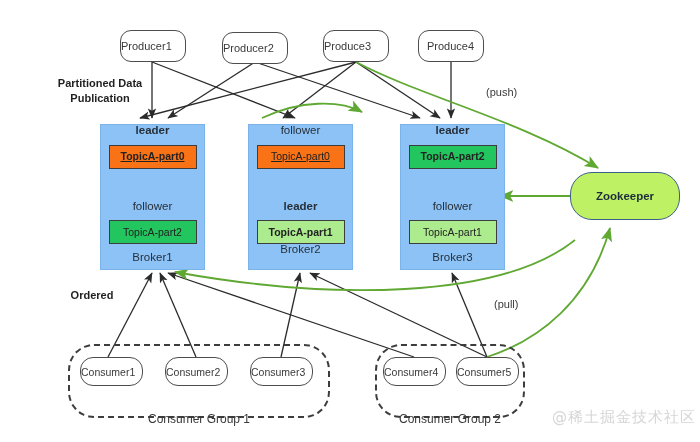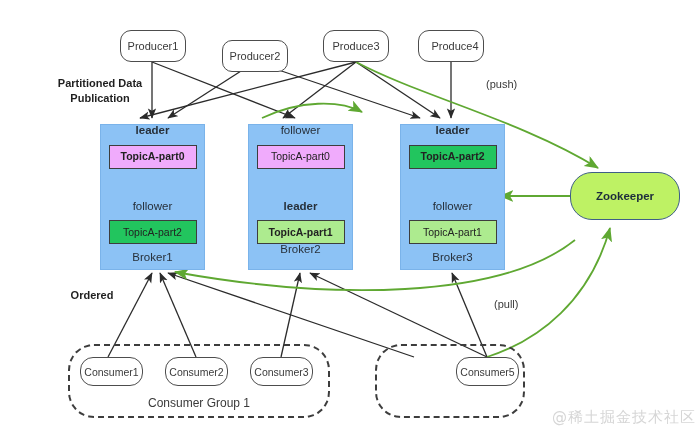--- a/index.html
+++ b/index.html
@@ -26,21 +26,21 @@
   .pill {
     position: absolute;
     box-sizing: border-box;
     border: 1.4px solid #4d4d4d;
     border-radius: 11px;
     background: #ffffff;
     color: #3a3a3a;
     font-size: 11px;
     display: flex;
     align-items: center;
-    justify-content: center;
+    justify-content: flex-start;
     z-index: 4;
   }
   .pill.consumer {
     border-radius: 13px;
     font-size: 10.5px;
   }
 
   
   .broker {
     position: absolute;
@@ -65,21 +65,21 @@
     width: 88px;
     height: 24px;
     display: flex;
     align-items: center;
     justify-content: center;
     font-size: 10.5px;
     color: #222;
     line-height: 1;
   }
   .part.bold { font-weight: bold; }
-  .part.pink  { background: #f0abfc; }
+  .part.pink  { background: #f97316; text-decoration: underline; }
   .part.yellow{ background: #22c55e; }
   .part.green { background: #adeb8f; }
   .broker-name {
     font-size: 11.5px;
     color: #27303a;
     line-height: 1;
   }
 
   
   .zookeeper {
@@ -105,20 +105,21 @@
     border-radius: 26px;
     background: transparent;
     z-index: 2;
   }
   .cgroup-label {
     position: absolute;
     font-size: 12px;
     color: #3a3a3a;
     text-align: center;
     z-index: 4;
+    margin-top: 16px;
   }
 
   
   .side-label {
     position: absolute;
     font-size: 11px;
     font-weight: bold;
     color: #1f1f1f;
     text-align: center;
     line-height: 1.35;
@@ -186,39 +187,39 @@
 
     <g stroke="#5fa832" stroke-width="1.8" fill="none">
       <path d="M487,357 C540,340 590,300 610,228" marker-end="url(#arrowGreen)"></path>
       <path d="M575,240 C500,300 330,300 175,272" marker-end="url(#arrowGreen)"></path>
     </g>
   </svg>
 
   <div class="pill" style="left:120px; top:30px; width:66px; height:32px;">
     <span>Producer1</span>
   </div>
-  <div class="pill" style="left:222px; top:40px; width:66px; height:32px;border-radius:10px;">
+  <div class="pill" style="left:222px; top:32px; width:66px; height:32px;">
     <span>Producer2</span>
   </div>
   <div class="pill" style="left:323px; top:30px; width:66px; height:32px;">
     <span>Produce3</span>
   </div>
   <div class="pill" style="left:418px; top:30px; width:66px; height:32px;padding-left:8px;">
     <span>Produce4</span>
   </div>
 
   <div class="side-label" style="left:30px; top:76px; width:140px;">
     <div>Partitioned Data</div>
     <div>Publication</div>
   </div>
   <div class="side-label" style="left:30px; top:288px; width:124px;">
     <div>Ordered</div>
   </div>
 
-  <div class="flow-label" style="left:486px; top:78px;">
+  <div class="flow-label" style="left:486px; top:86px;">
     <span>(push)</span>
   </div>
   <div class="flow-label" style="left:494px; top:298px;">
     <span>(pull)</span>
   </div>
 
   <div class="broker" style="left:100px; top:124px; width:105px; height:146px;">
     <div class="role lead">leader</div>
     <div class="part pink bold" style="margin-top:8px;">TopicA-part0</div>
     <div class="role" style="margin-top:32px;">follower</div>
@@ -254,21 +255,27 @@
     <span>Consumer2</span>
   </div>
   <div class="pill consumer" style="left:250px; top:357px; width:63px; height:29px;">
     <span>Consumer3</span>
   </div>
   <div class="cgroup-label" style="left:68px; top:396px; width:262px;">
     <span>Consumer Group 1</span>
   </div>
 
   <div class="cgroup" style="left:375px; top:344px; width:150px; height:74px;"></div>
+  <div class="pill consumer" style="left:383px; top:357px; width:63px; height:29px;">
+    <span>Consumer4</span>
+  </div>
   <div class="pill consumer" style="left:456px; top:357px; width:63px; height:29px;">
     <span>Consumer5</span>
   </div>
+  <div class="cgroup-label" style="left:375px; top:396px; width:150px;">
+    <span>Consumer Group 2</span>
+  </div>
 
   <div class="watermark" style="left:552px; top:408px;">
     <span>@稀土掘金技术社区</span>
   </div>
 
 </div>
 
 </body></html>

